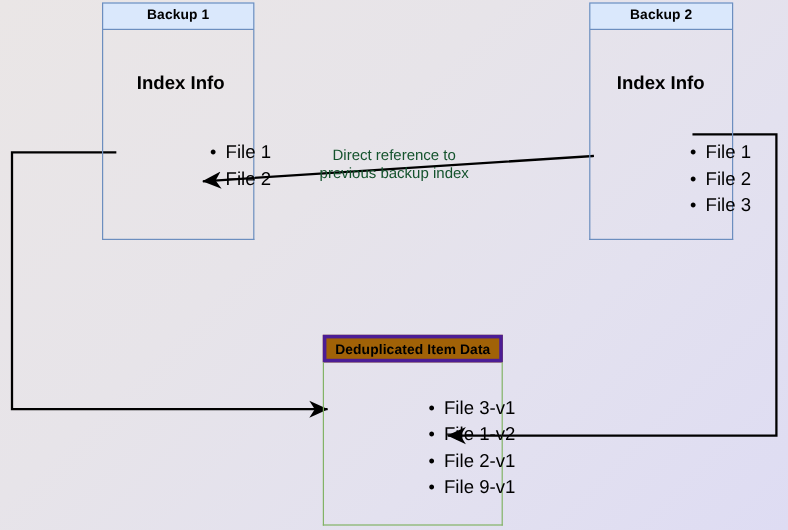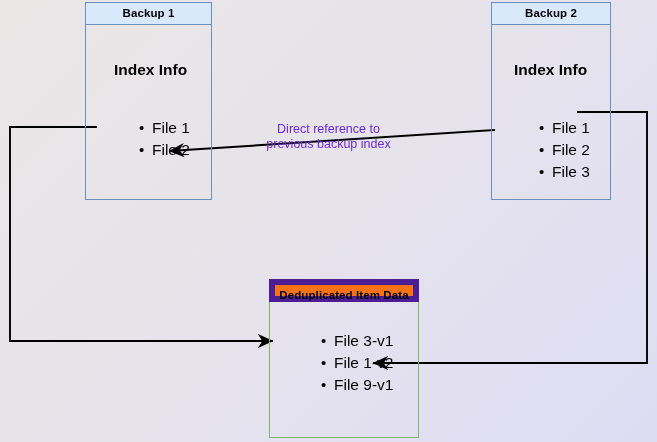--- a/index.html
+++ b/index.html
@@ -51,22 +51,22 @@
     border: 1px solid #6c8ebf;
   }
   .node.blue .node-body {
     border: 1px solid #6c8ebf;
     border-top: none;
     background: transparent;
   }
 
   
   .node.green .node-header {
-    background: #f97316;
-    border: 6px solid #4c1d95;
+    background: #a16207;
+    border: 3px solid #4c1d95;
     text-align: center;
   }
   .node.green .node-body {
     border: 1px solid #82b366;
     border-top: none;
     background: transparent;
   }
 
   
   .section-title {
@@ -81,36 +81,37 @@
     margin: 0;
     padding: 0 0 0 16px;
     list-style: none;
     font-size: 15.5px;
     color: #000000;
   }
   ul.bullets li {
     position: relative;
     line-height: 22px;
     white-space: nowrap;
+    margin-left: 36px;
   }
   ul.bullets li::before {
     content: "\2022";
     position: absolute;
     left: -13px;
     top: 0;
     font-size: 15px;
     line-height: 22px;
   }
 
   
   .edge-label {
     position: absolute;
     font-size: 12.5px;
     line-height: 15px;
-    color: #6d28d9;
+    color: #14532d;
     text-align: center;
     white-space: nowrap;
   }
 
   
   #edges {
     position: absolute;
     left: 0;
     top: 0;
     width: 657px;
@@ -159,20 +160,21 @@
       </ul>
     </div>
   </div>
 
   <div class="node green" style="left:230px; top:279px; width:189px; height:159px;">
     <div class="node-header">Deduplicated Item Data</div>
     <div class="node-body">
       <ul class="bullets" style="left:48px; top:28px;">
         <li>File 3-v1</li>
         <li>File 1-v2</li>
+        <li>File 2-v1</li>
         <li>File 9-v1</li>
       </ul>
     </div>
   </div>
 
   <div class="edge-label" style="left:246px; top:122px; width:165px;">
     <div>Direct reference to</div>
     <div>previous backup index</div>
   </div>
 

